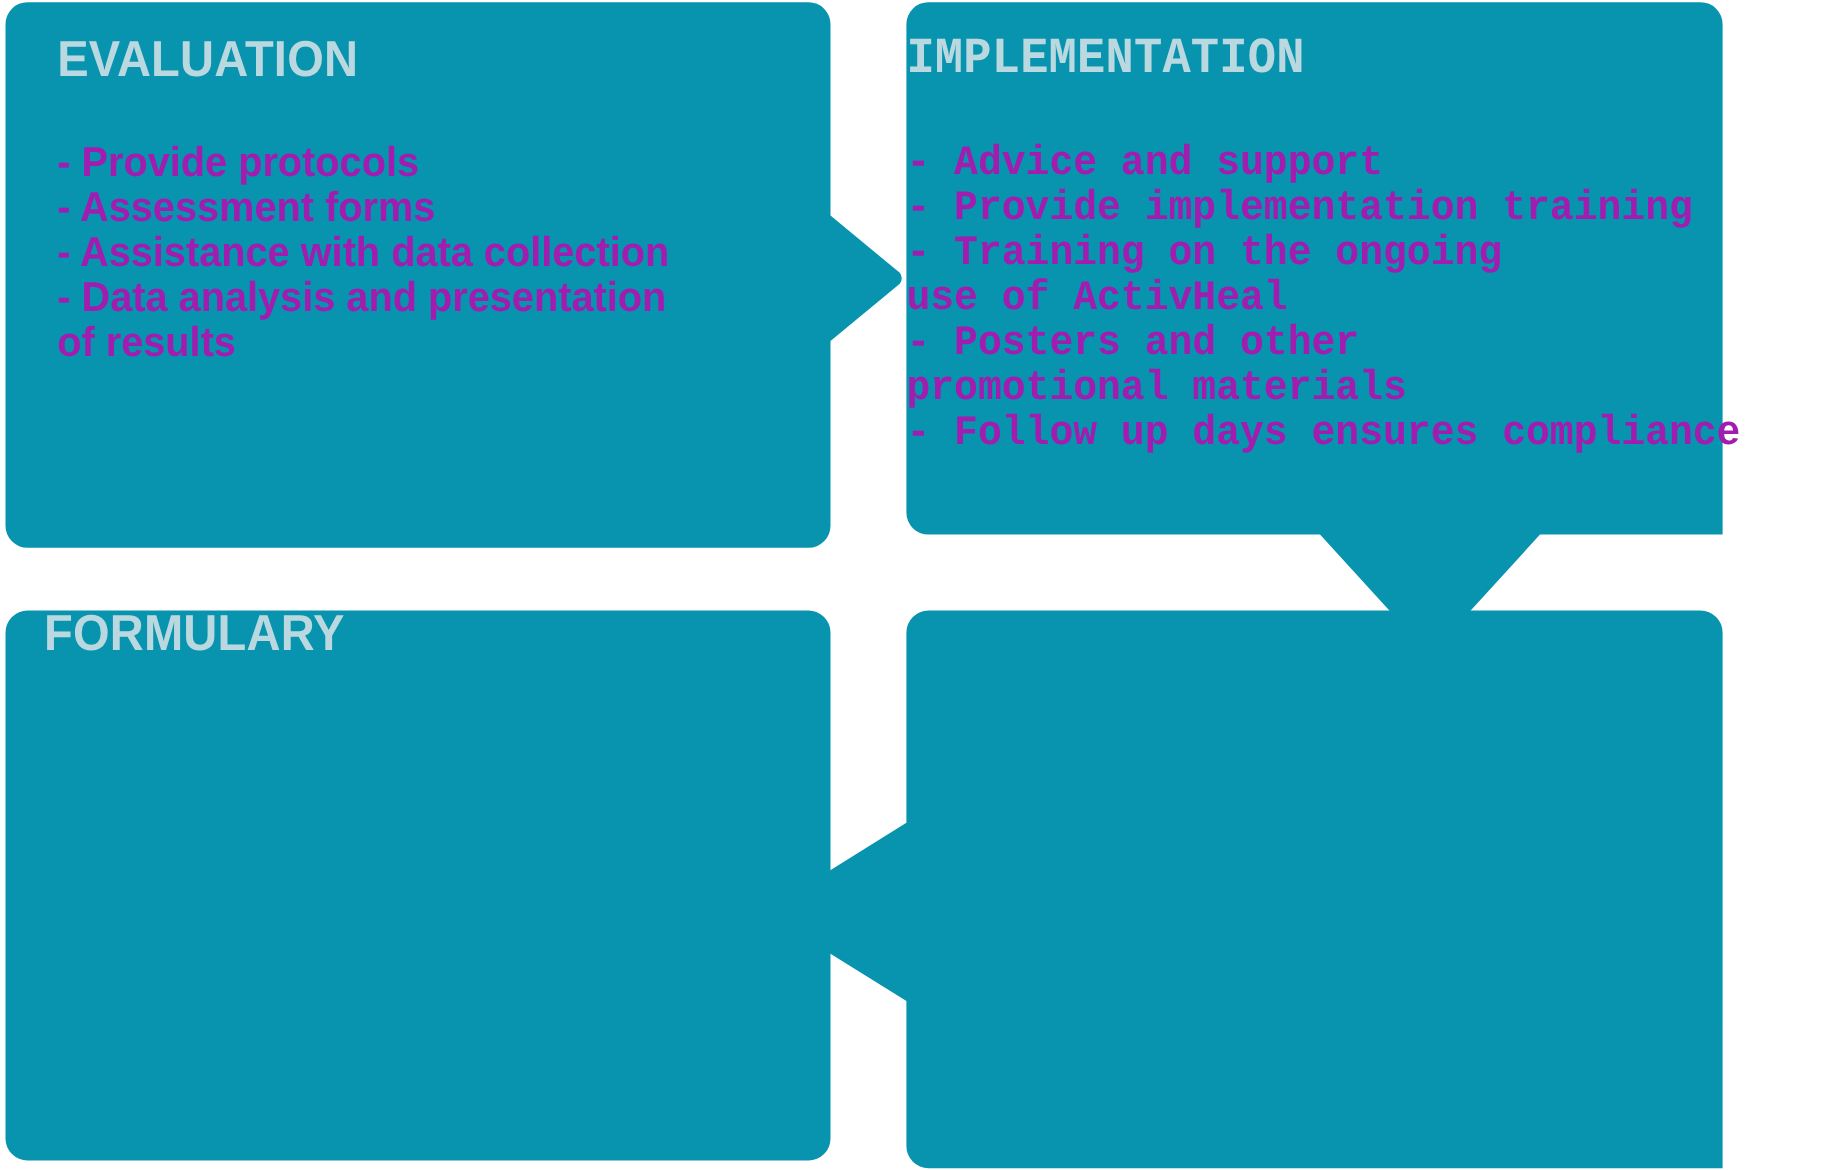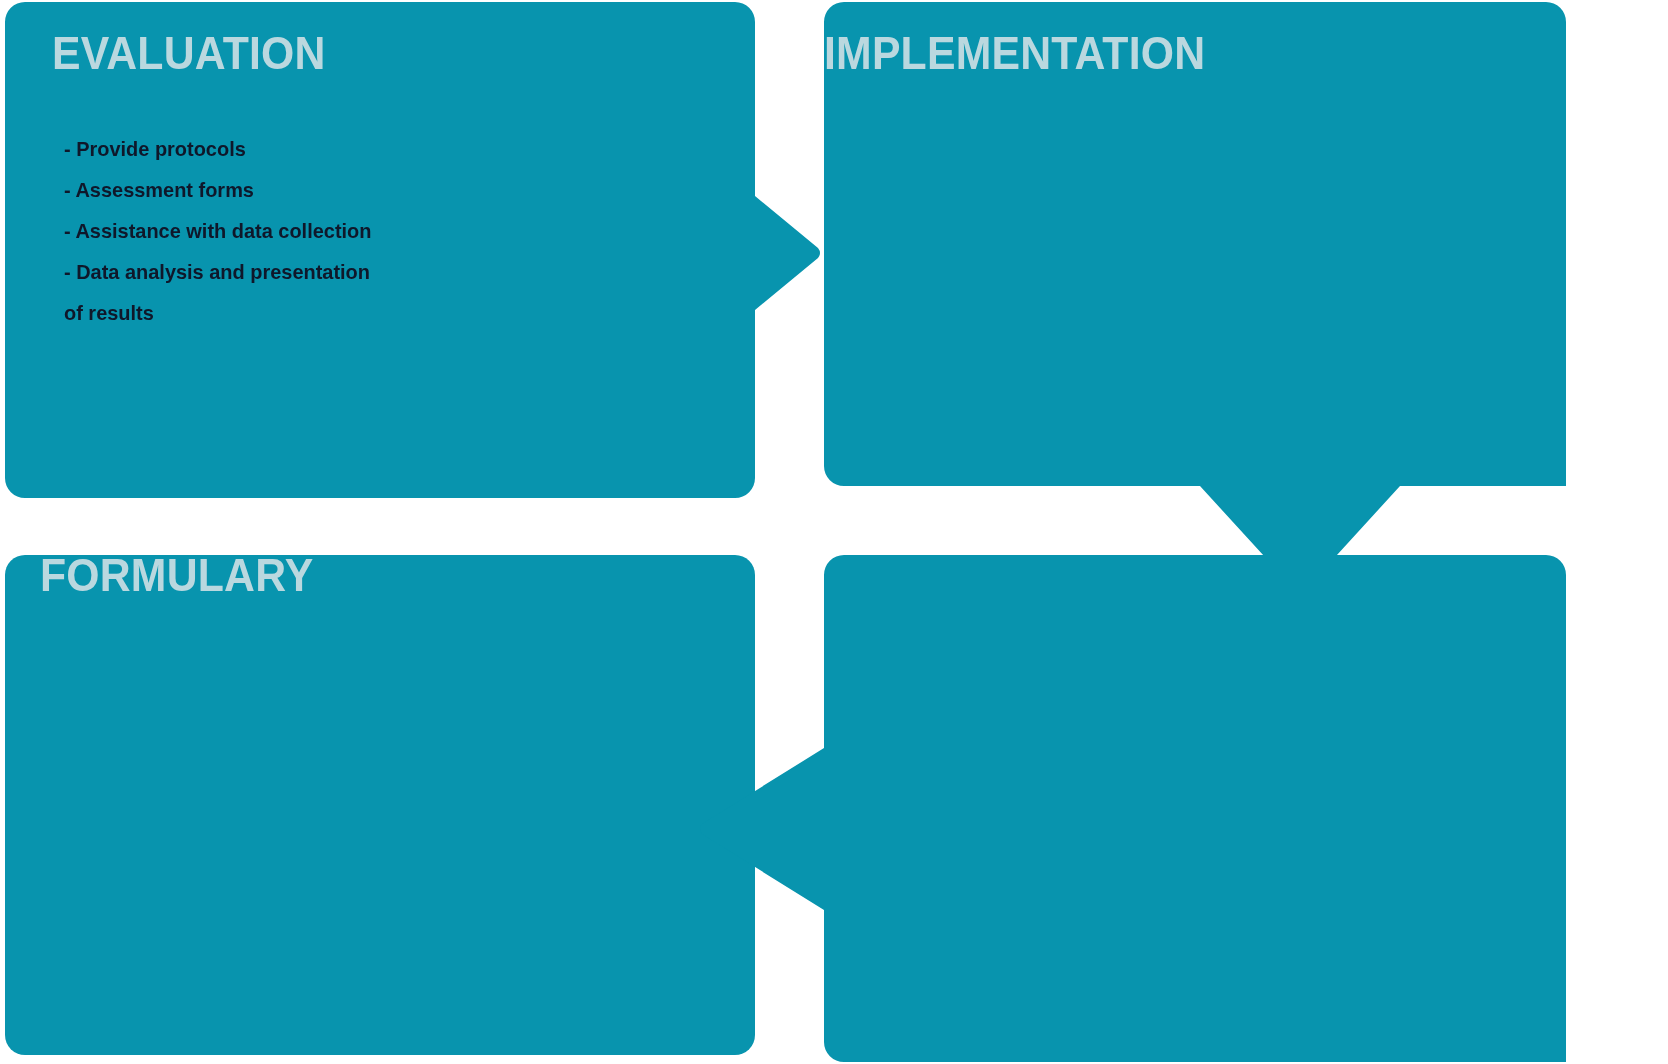--- a/index.html
+++ b/index.html
@@ -39,37 +39,37 @@
     font-size: 46px;
     font-weight: 700;
     letter-spacing: 0.2px;
     line-height: 1.0;
     margin: 0 0 0 0;
     white-space: nowrap;
     transform: scaleX(0.93);
     transform-origin: left center;
   }
   .panel-body {
-    margin: 12px;
+    margin: 0;
     padding: 0;
     list-style: none;
-    color: #0f172a;
-    font-size: 21px;
+    color: #a21caf;
+    font-size: 38px;
     font-weight: 700;
     line-height: 41px;
   }
   .panel-body li {
     white-space: nowrap;
     transform: scaleX(0.95);
     transform-origin: left center;
   }
 
   
   #panel-evaluation     { left: 52px;  top: 30px;  }
-  #panel-implementation { left: 824px; top: 30px;  }
+  #panel-implementation { left: 824px; top: 30px; font-family: Liberation Mono, monospace;  }
   #panel-formulary      { left: 40px;  top: 552px; }
   #panel-education      { left: 824px; top: 552px; }
 
   #panel-evaluation .panel-body     { margin-top: 52px; }
   #panel-implementation .panel-body { margin-top: 52px; }
   #panel-formulary .panel-body      { margin-top: 52px; }
   #panel-education .panel-body      { margin-top: 52px; }
 </style>
 </head>
 <body>
@@ -130,20 +130,29 @@
         <li>- Provide protocols</li>
         <li>- Assessment forms</li>
         <li>- Assistance with data collection</li>
         <li>- Data analysis and presentation</li>
         <li>of results</li>
       </ul>
     </div>
 
     <div class="panel" id="panel-implementation">
       <div class="panel-title">IMPLEMENTATION</div>
+      <ul class="panel-body">
+        <li>- Advice and support</li>
+        <li>- Provide implementation training</li>
+        <li>- Training on the ongoing</li>
+        <li>use of ActivHeal</li>
+        <li>- Posters and other</li>
+        <li>promotional materials</li>
+        <li>- Follow up days ensures compliance</li>
+      </ul>
     </div>
 
     <div class="panel" id="panel-formulary">
       <div class="panel-title">FORMULARY</div>
     </div>
 
 
   </div>
 </div>
 

